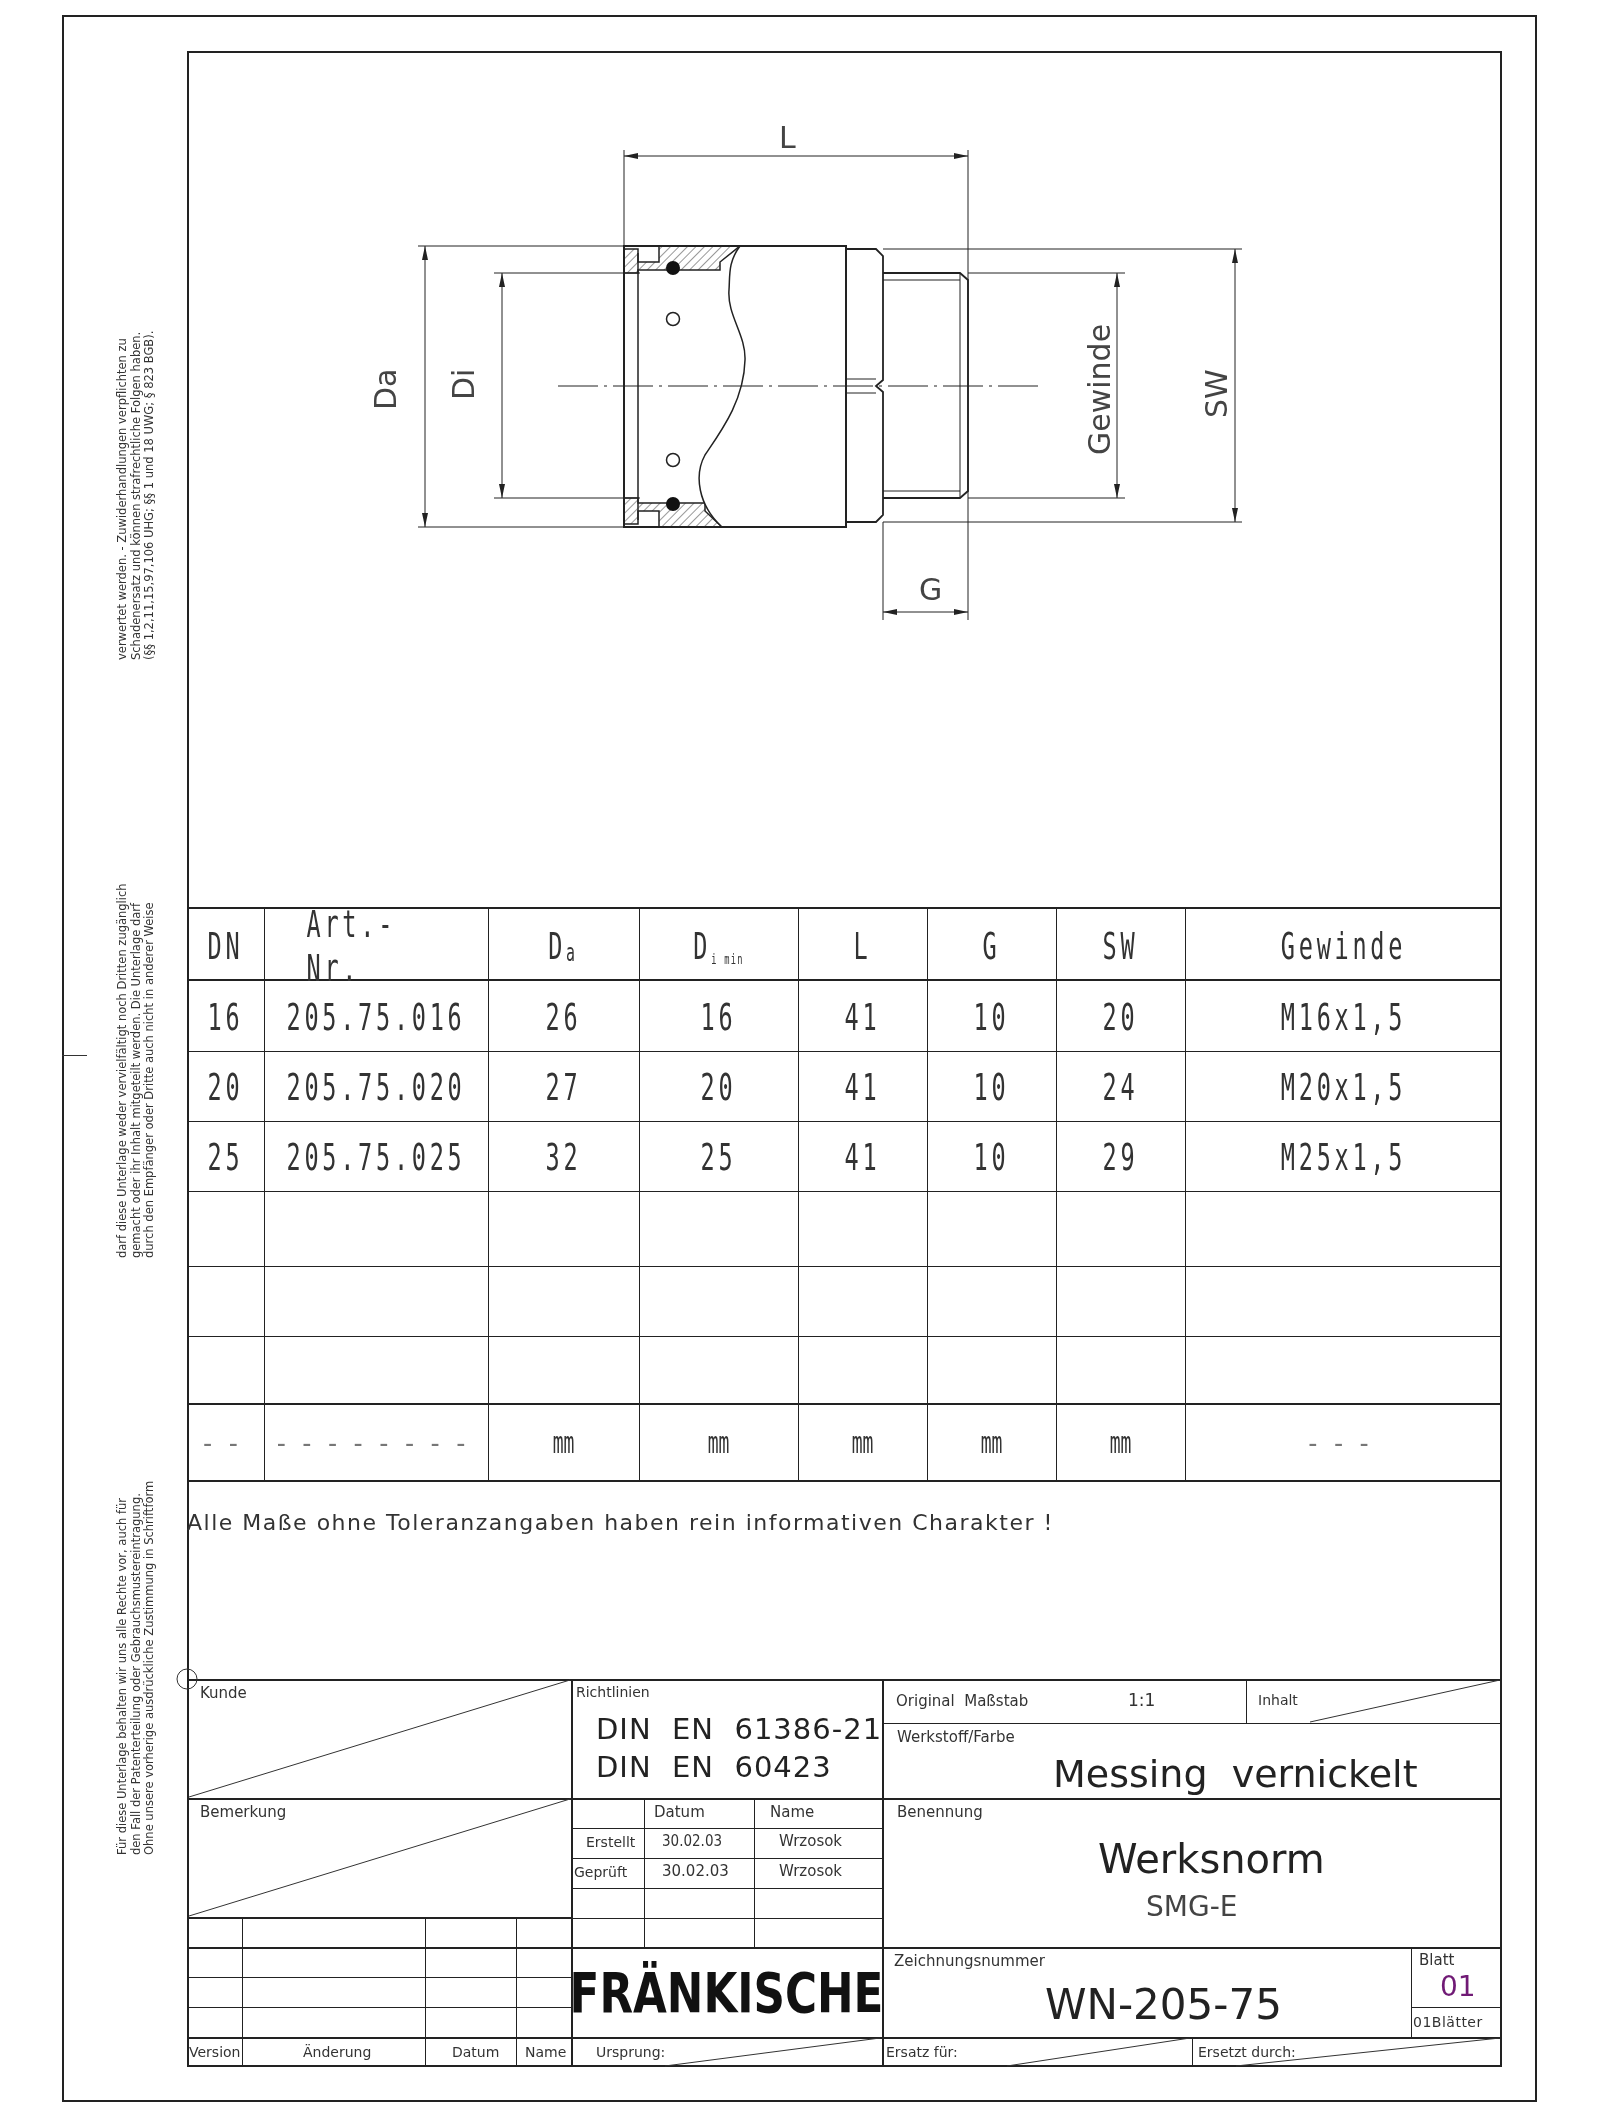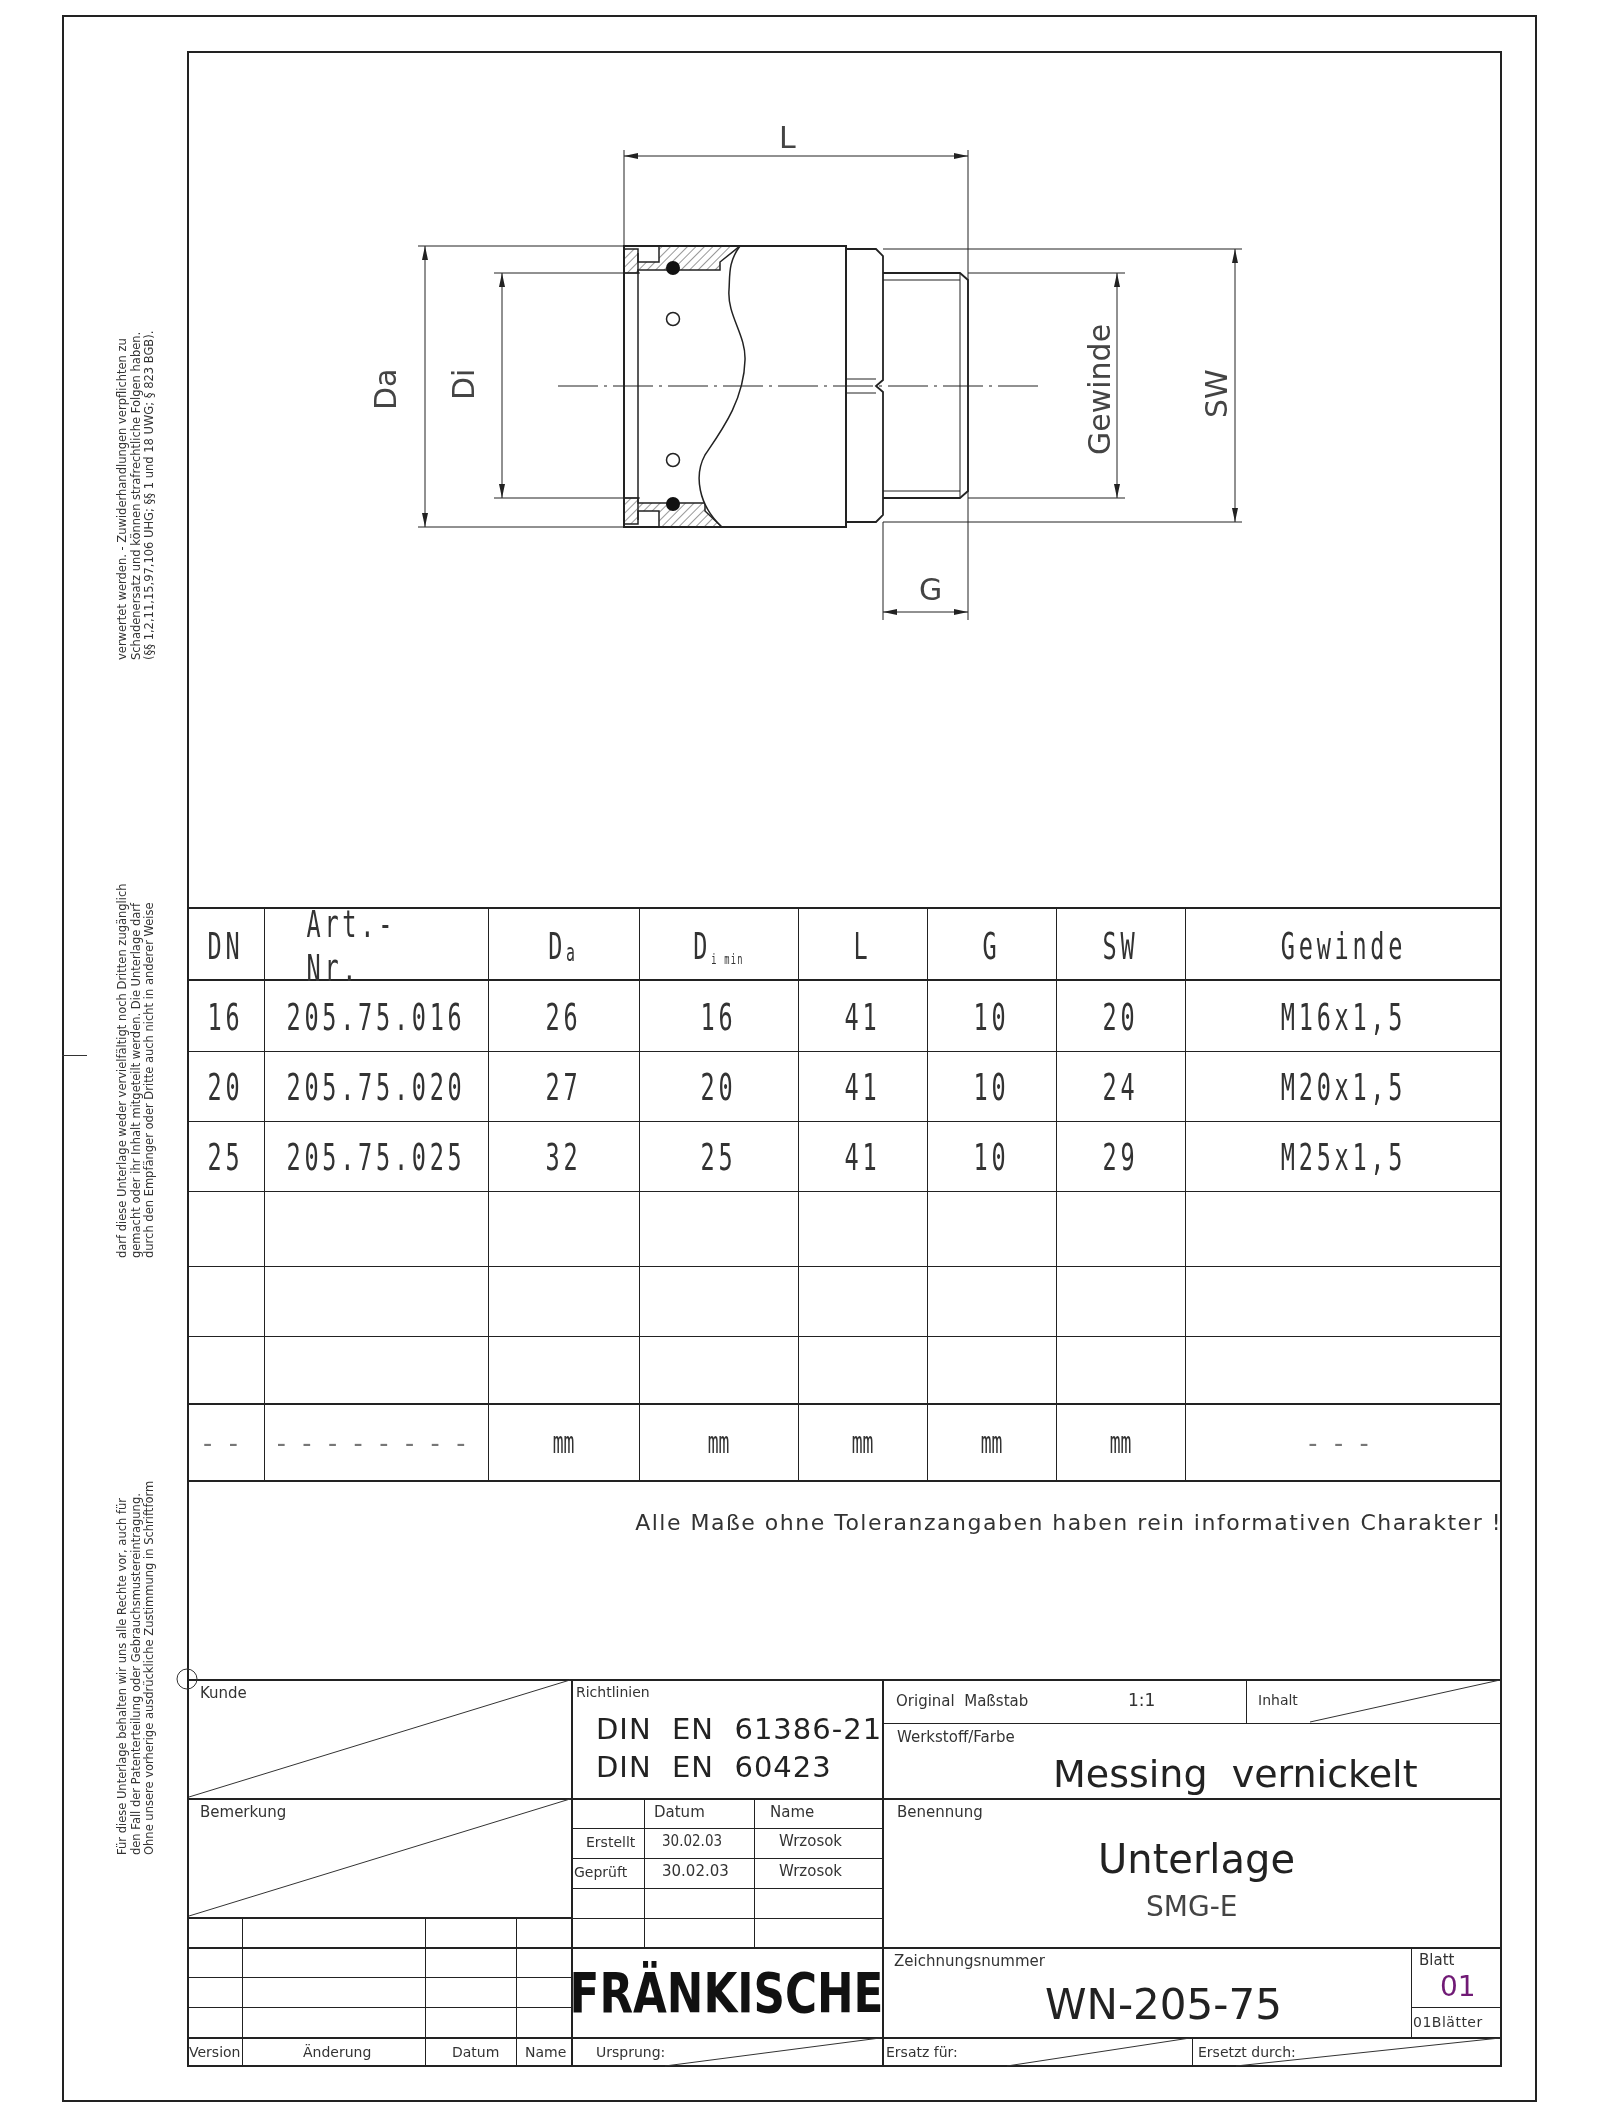--- a/index.html
+++ b/index.html
@@ -11,21 +11,21 @@
   .margin-text{position:absolute;transform-origin:0 0;transform:rotate(-90deg);
        font-family:"DejaVu Sans",sans-serif;font-size:11.5px;line-height:13.5px;color:#333;white-space:nowrap;}
   .margin-tick{left:62px;top:1055px;width:25px;height:0;border-top:1px solid #333;}
   .hl{position:absolute;height:0;border-top:1.5px solid #222;}
   .vl{position:absolute;width:0;border-left:1.5px solid #222;}
   .cell{position:absolute;display:flex;align-items:center;justify-content:center;
         font-family:"DejaVu Sans Mono",monospace;color:#333;transform-origin:center;}
   .tcell{font-size:38px;transform:scaleX(0.62);letter-spacing:6px;font-weight:200;}
   .unit{font-size:30px;transform:scaleX(0.6);}
   .dash{font-size:26px;color:#777;letter-spacing:10px;}
-  .note{left:187px;top:1510px;width:1315px;text-align:right;font-size:22px;color:#333;letter-spacing:1.5px;}
+  .note{left:187px;top:1510px;width:1315px;text-align:left;font-size:22px;color:#333;letter-spacing:1.5px;}
   .lbl{position:absolute;font-size:15px;color:#333;white-space:nowrap;}
   .lbl-sm{font-size:14px;}
   .big{position:absolute;white-space:nowrap;color:#222;}
   .logo{position:absolute;left:571px;top:1947px;width:311px;height:90px;display:flex;align-items:center;justify-content:center;
         font-family:"DejaVu Sans",sans-serif;font-weight:bold;font-size:56px;color:#111;transform:scaleX(0.78);letter-spacing:0px;}
   svg text{font-family:"DejaVu Sans",sans-serif;}
 </style>
 </head>
 <body>
 
@@ -249,21 +249,21 @@
 <div class="lbl" style="left:779px;top:1862px;">Wrzosok</div>
 
 <div class="logo">FRÄNKISCHE</div>
 
 <div class="lbl" style="left:896px;top:1692px;white-space:pre;">Original  Maßstab</div>
 <div class="lbl" style="left:1128px;top:1690px;font-size:17px;">1:1</div>
 <div class="lbl lbl-sm" style="left:1258px;top:1692px;">Inhalt</div>
 <div class="lbl" style="left:897px;top:1728px;">Werkstoff/Farbe</div>
 <div class="big" style="left:1053px;top:1752px;font-size:38px;white-space:pre;">Messing  vernickelt</div>
 <div class="lbl" style="left:897px;top:1803px;">Benennung</div>
-<div class="big" style="left:1098px;top:1836px;font-size:40px;">Unterlage</div>
+<div class="big" style="left:1098px;top:1836px;font-size:40px;">Werksnorm</div>
 <div class="big" style="left:1146px;top:1890px;font-size:28px;color:#444;">SMG-E</div>
 <div class="lbl" style="left:894px;top:1952px;">Zeichnungsnummer</div>
 <div class="big" style="left:1045px;top:1980px;font-size:42px;">WN-205-75</div>
 <div class="lbl" style="left:1419px;top:1951px;">Blatt</div>
 <div class="big" style="left:1440px;top:1970px;font-size:28px;color:#701a75;">01</div>
 <div class="lbl lbl-sm" style="left:1413px;top:2014px;letter-spacing:0.5px;">01Blätter</div>
 
 <div class="lbl lbl-sm" style="left:189px;top:2044px;">Version</div>
 <div class="lbl lbl-sm" style="left:303px;top:2044px;">Änderung</div>
 <div class="lbl lbl-sm" style="left:452px;top:2044px;">Datum</div>

